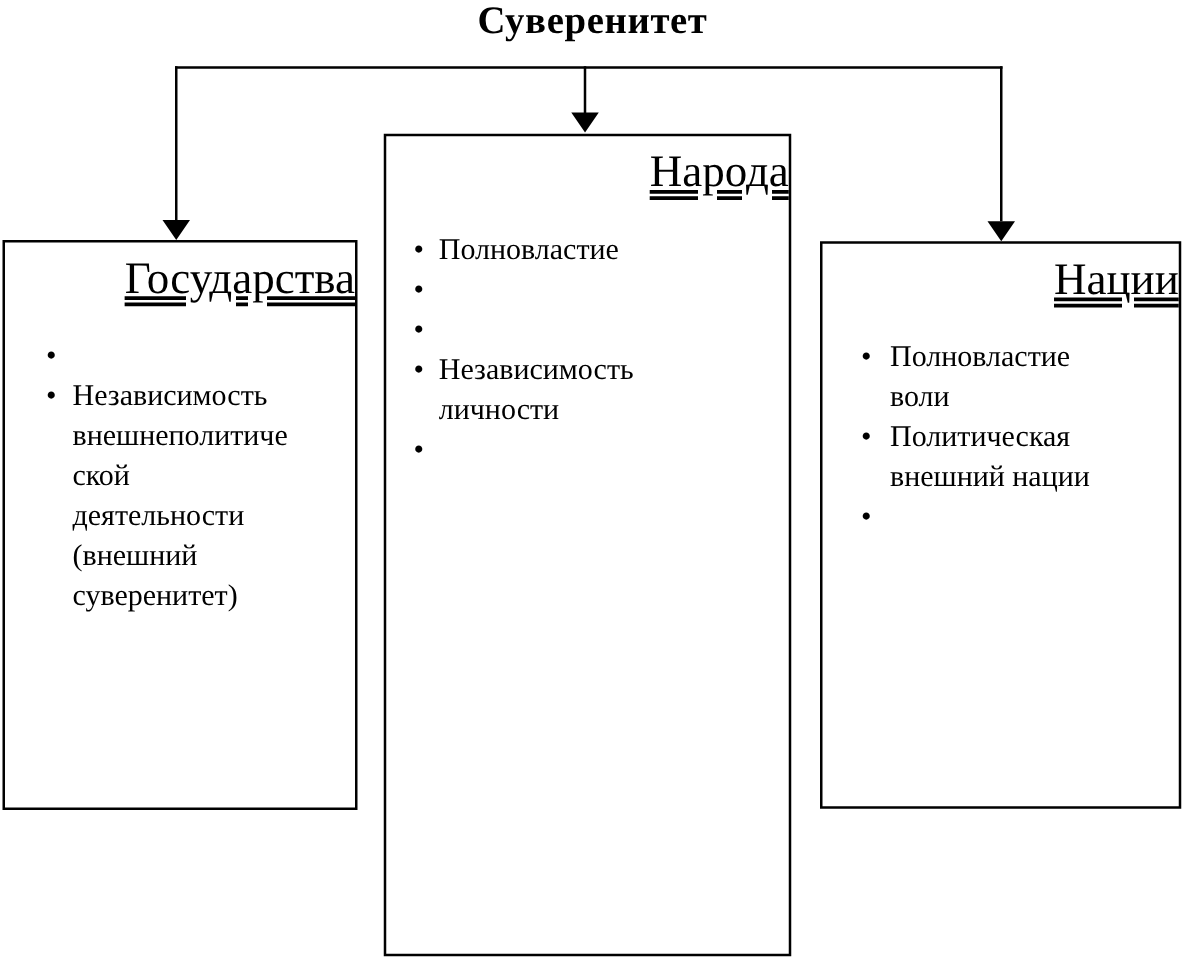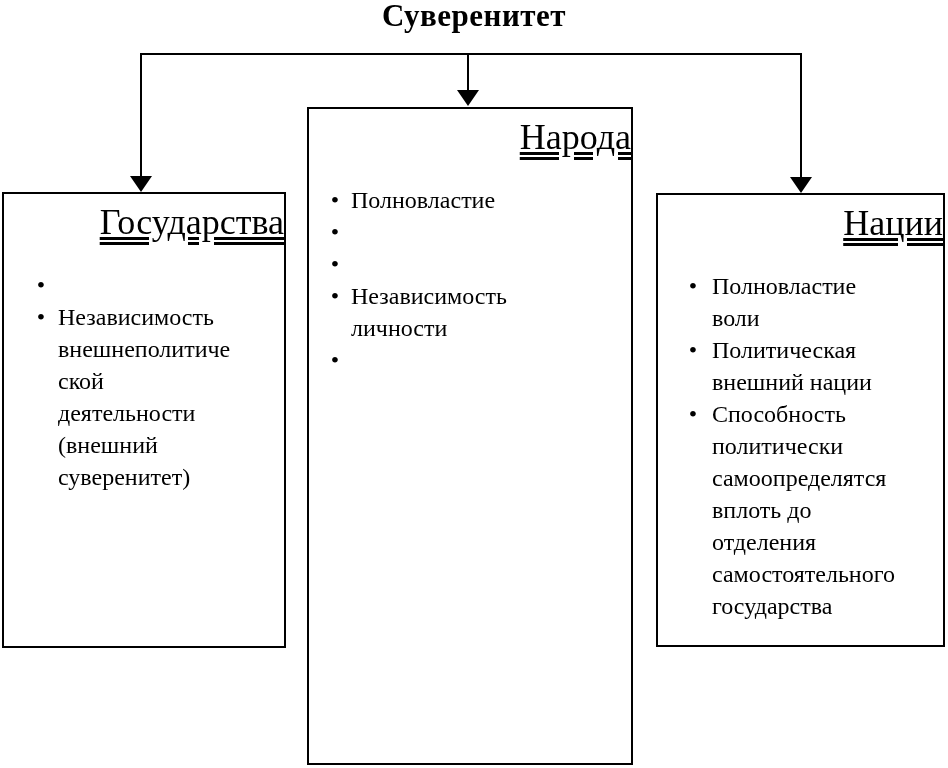--- a/index.html
+++ b/index.html
@@ -146,24 +146,17 @@
         <span class="item-text">Полновластие
 воли</span>
       </div>
       <div class="item">
         <span class="bullet">•</span>
         <span class="item-text">Политическая
 внешний нации</span>
       </div>
       <div class="item">
         <span class="bullet">•</span>
-        <span class="item-text">Способность
-политически
-самоопределятся
-вплоть до
-отделения
-самостоятельного
-государства</span>
       </div>
     </div>
   </div>
 
 </div>
 
 </body></html>

